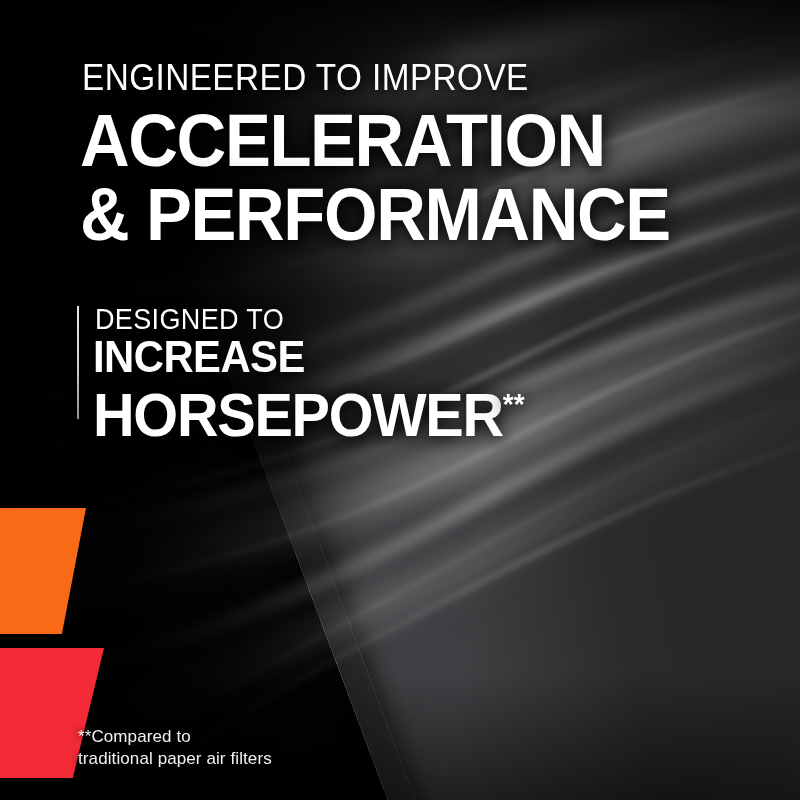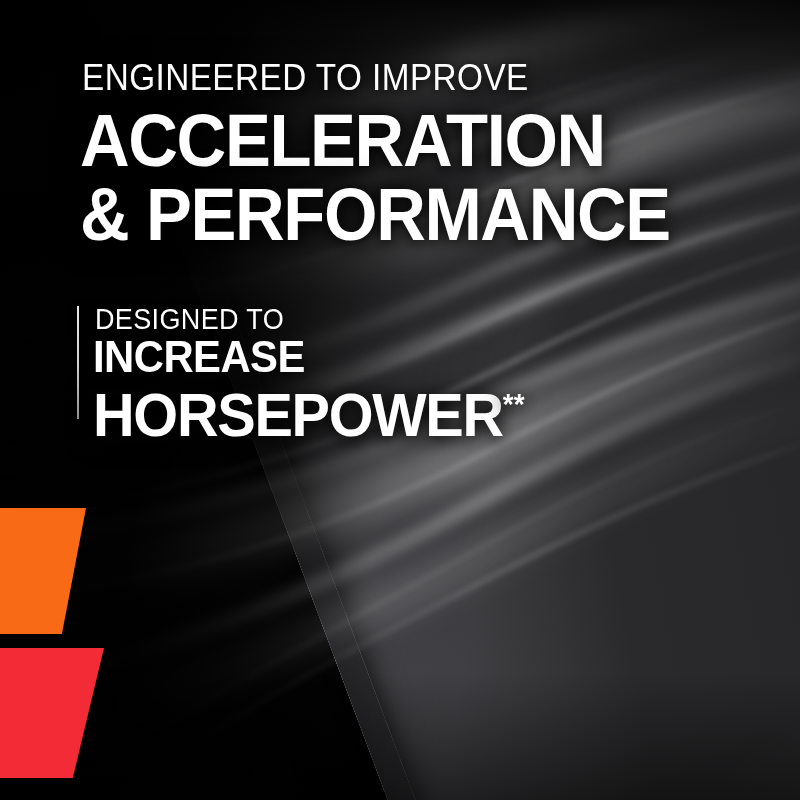--- a/index.html
+++ b/index.html
@@ -331,15 +331,17 @@
     <div class="rule"></div>
 
     <div class="eyebrow-2">DESIGNED TO</div>
 
     <div class="sub-1">INCREASE</div>
 
     <div class="sub-2">
       <span>HORSEPOWER</span><span class="ast">**</span>
     </div>
 
+    <div class="footnote">**Compared to
+traditional paper air filters</div>
   </div>
 
 </div>
 
 </body></html>

